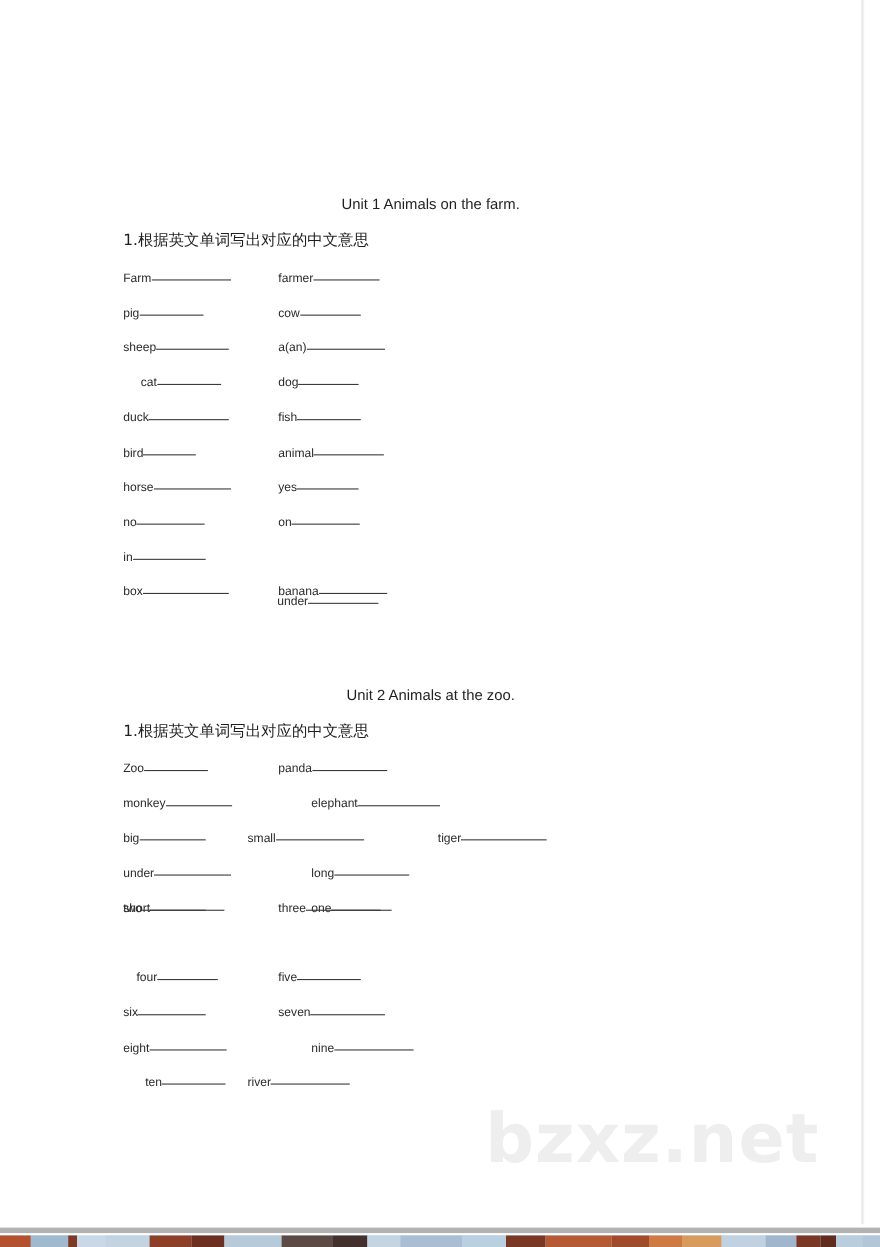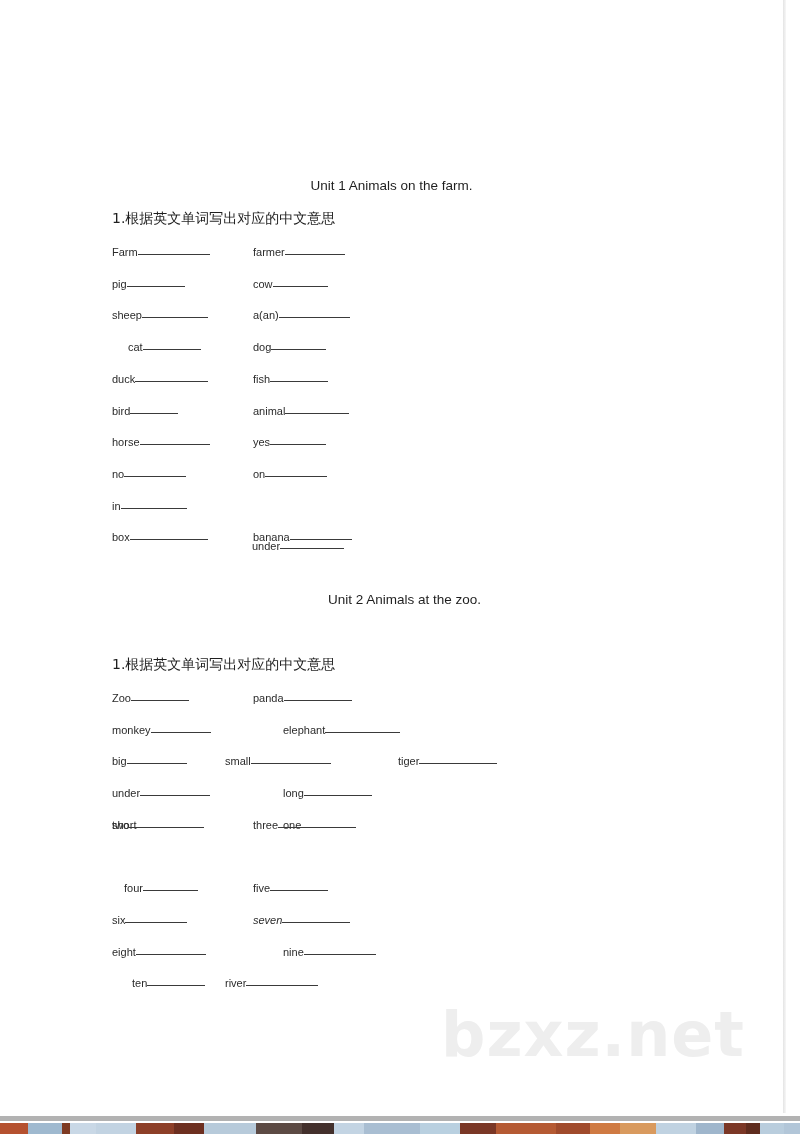--- a/index.html
+++ b/index.html
@@ -183,21 +183,21 @@
         <span class="word-item" style="left: 253px;"><span class="word-text">on</span><span class="word-blank" style="width: 62px;"></span></span>
       </div>
       <div class="word-row" style="top: 494.6px;">
         <span class="word-item" style="left: 112px;"><span class="word-text">in</span><span class="word-blank" style="width: 66px;"></span></span>
         <span class="word-item" style="left: 252px; margin-top: 40px;"><span class="word-text">under</span><span class="word-blank" style="width: 64px;"></span></span>
       </div>
       <div class="word-row" style="top: 526.3px;">
         <span class="word-item" style="left: 112px;"><span class="word-text">box</span><span class="word-blank" style="width: 78px;"></span></span>
         <span class="word-item" style="left: 253px;"><span class="word-text">banana</span><span class="word-blank" style="width: 62px;"></span></span>
       </div>
-      <div class="unit-heading" style="top: 592px; padding-left: 13px;">Unit 2 Animals at the zoo.</div>
+      <div class="unit-heading" style="top: 624px;">Unit 2 Animals at the zoo.</div>
       <div class="section-instruction" style="top: 656px;">1.根据英文单词写出对应的中文意思</div>
       <div class="word-row" style="top: 687px;">
         <span class="word-item" style="left: 112px;"><span class="word-text">Zoo</span><span class="word-blank" style="width: 58px;"></span></span>
         <span class="word-item" style="left: 253px;"><span class="word-text">panda</span><span class="word-blank" style="width: 68px;"></span></span>
       </div>
       <div class="word-row" style="top: 718.7px;">
         <span class="word-item" style="left: 112px;"><span class="word-text">monkey</span><span class="word-blank" style="width: 60px;"></span></span>
         <span class="word-item" style="left: 283px;"><span class="word-text">elephant</span><span class="word-blank" style="width: 75px;"></span></span>
       </div>
       <div class="word-row" style="top: 750.4px;">
@@ -216,21 +216,21 @@
       <div class="word-row" style="top: 814px;">
         <span class="word-item" style="left: 112px;"><span class="word-text">two</span><span class="word-blank" style="width: 58px;"></span></span>
         <span class="word-item" style="left: 253px;"><span class="word-text">three</span><span class="word-blank" style="width: 68px;"></span></span>
       </div>
       <div class="word-row" style="top: 877.2px;">
         <span class="word-item" style="left: 124px;"><span class="word-text">four</span><span class="word-blank" style="width: 55px;"></span></span>
         <span class="word-item" style="left: 253px;"><span class="word-text">five</span><span class="word-blank" style="width: 58px;"></span></span>
       </div>
       <div class="word-row" style="top: 908.9px;">
         <span class="word-item" style="left: 112px;"><span class="word-text">six</span><span class="word-blank" style="width: 62px;"></span></span>
-        <span class="word-item" style="left: 253px; font-style: italic;"><span class="word-text">seven</span><span class="word-blank" style="width: 68px;"></span></span>
+        <span class="word-item" style="left: 253px;"><span class="word-text">seven</span><span class="word-blank" style="width: 68px;"></span></span>
       </div>
       <div class="word-row" style="top: 940.6px;">
         <span class="word-item" style="left: 112px;"><span class="word-text">eight</span><span class="word-blank" style="width: 70px;"></span></span>
         <span class="word-item" style="left: 283px;"><span class="word-text">nine</span><span class="word-blank" style="width: 72px;"></span></span>
       </div>
       <div class="word-row" style="top: 972.3px;">
         <span class="word-item" style="left: 112px; margin-left: 20px;"><span class="word-text">ten</span><span class="word-blank" style="width: 58px;"></span></span>
         <span class="word-item" style="left: 225px;"><span class="word-text">river</span><span class="word-blank" style="width: 72px;"></span></span>
       </div>
     </div>

